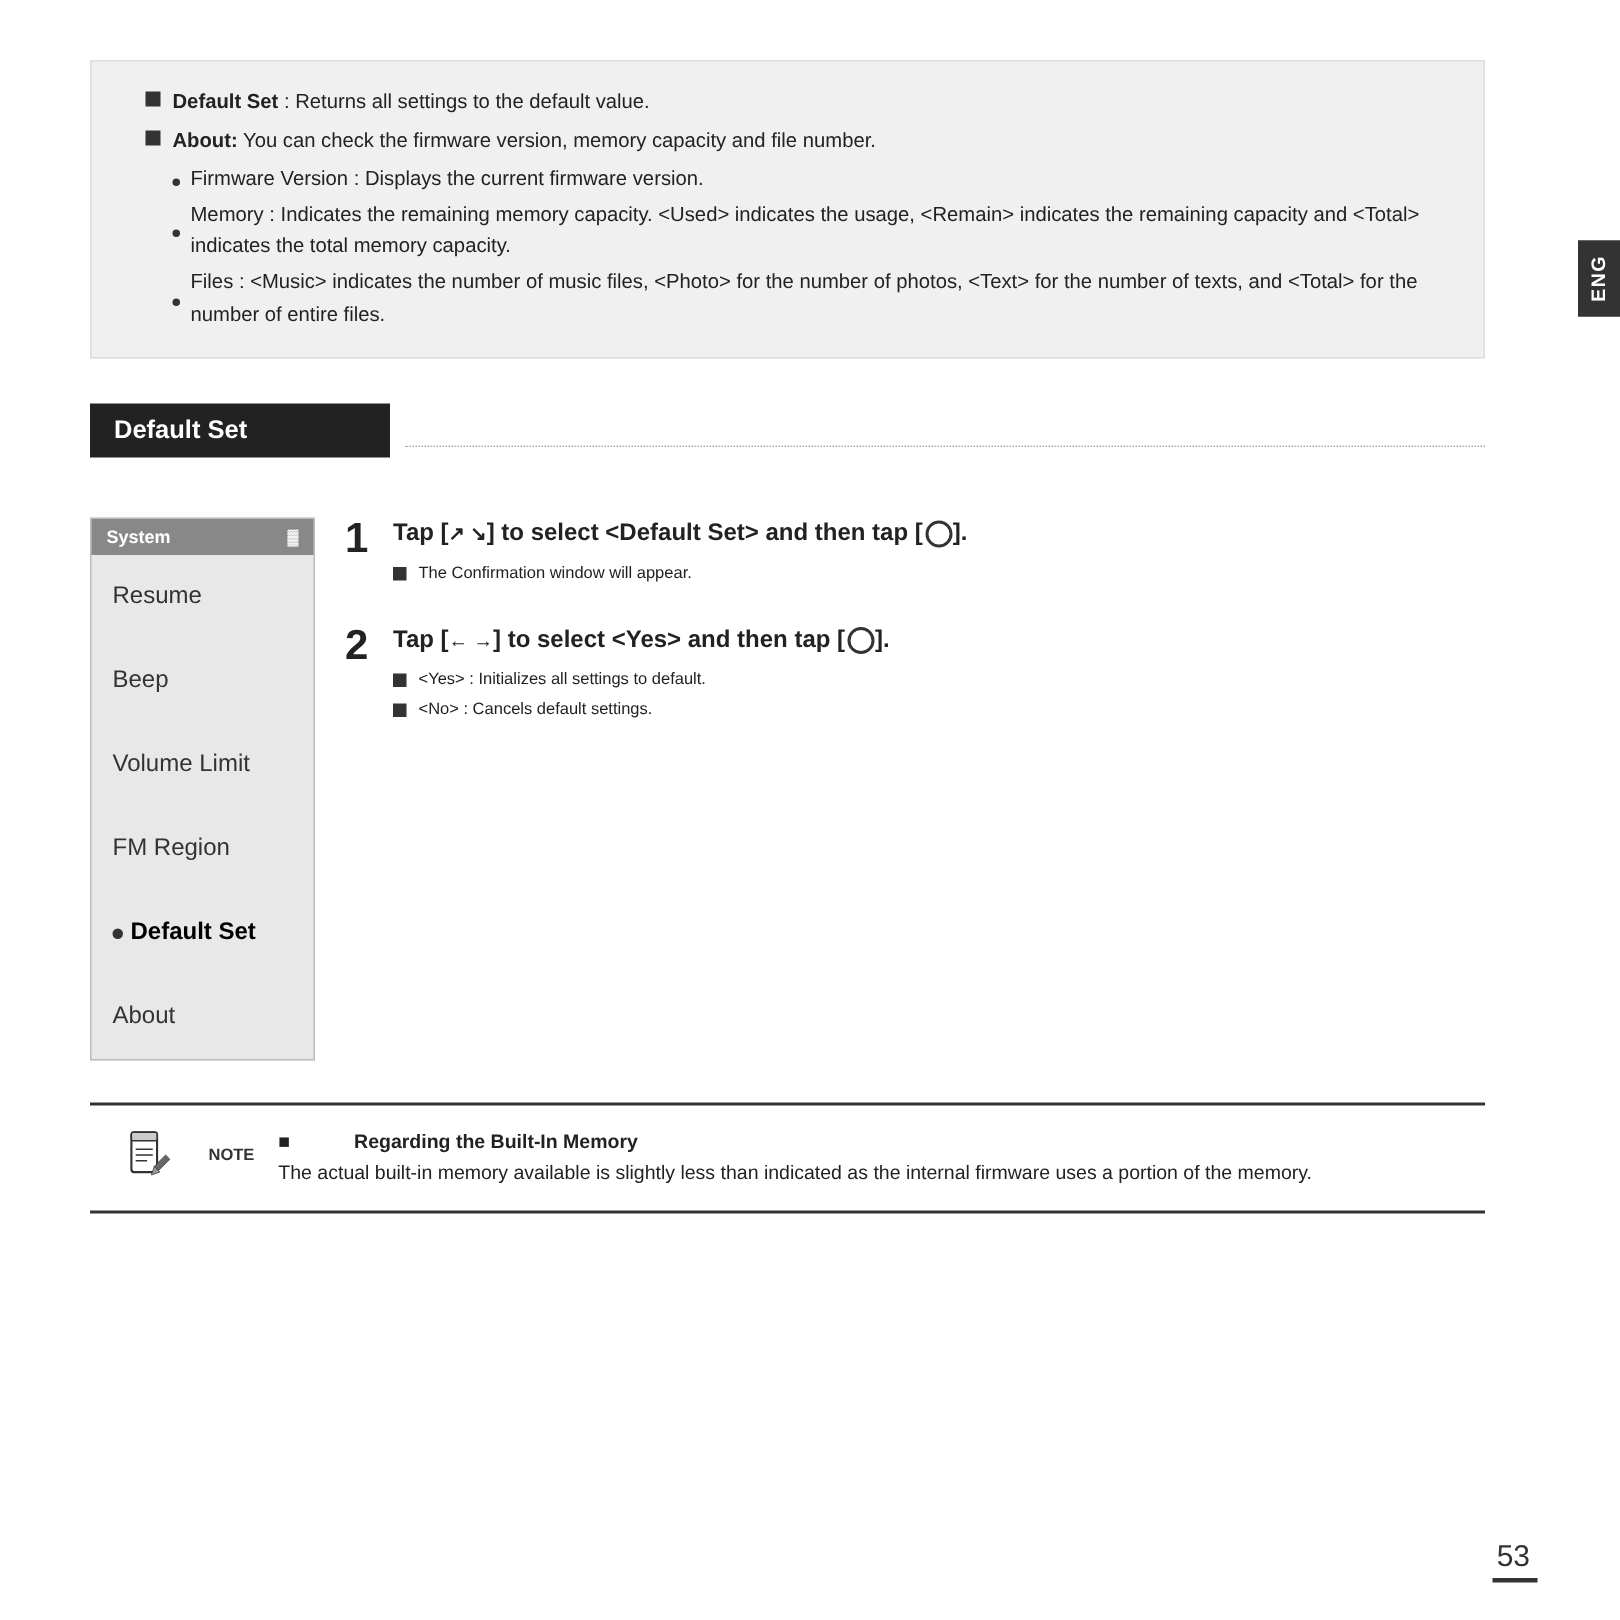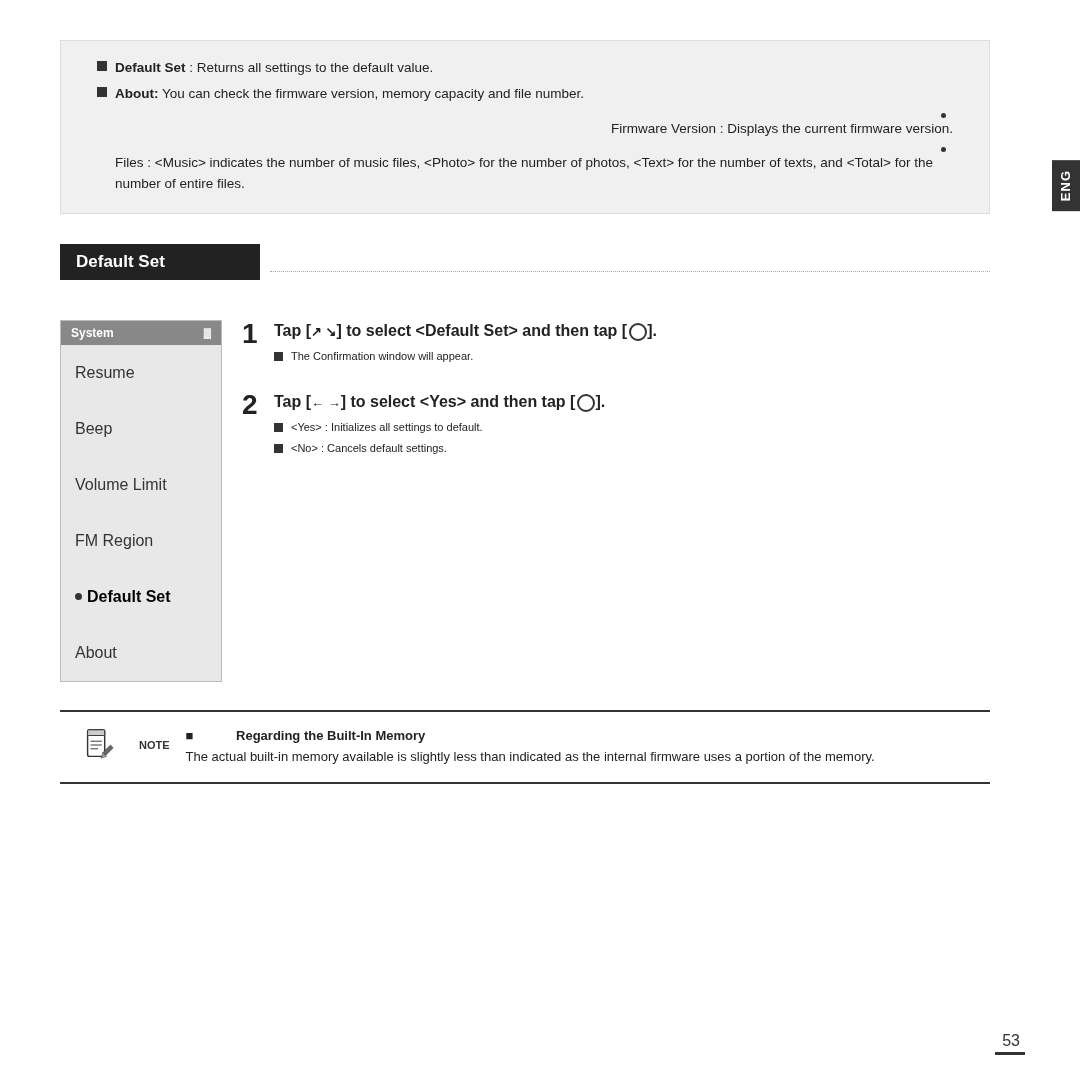--- a/index.html
+++ b/index.html
@@ -59,24 +59,23 @@
       width: 10px;
       height: 10px;
       background: #333;
       margin-top: 4px;
       margin-right: 8px;
       flex-shrink: 0;
     }
 
     .info-box .sub-bullet {
       display: flex;
-      align-items: flex-end;
+      align-items: center;
       padding-left: 18px;
       margin-bottom: 2px;
-      flex-direction: column;
     }
 
     .info-box .sub-bullet .bullet-dot {
       width: 5px;
       height: 5px;
       background: #333;
       border-radius: 50%;
       margin-top: 5px;
       margin-right: 7px;
       flex-shrink: 0;
@@ -101,21 +100,21 @@
     .content-area {
       display: flex;
       gap: 20px;
       margin-right: 30px;
     }
 
     
     .menu-panel {
       background: #e8e8e8;
       border: 1px solid #bbb;
-      width: 162px;
+      width: 150px;
       flex-shrink: 0;
       font-size: 12px;
     }
 
     .menu-panel .menu-header {
       background: #888;
       color: #fff;
       padding: 5px 10px;
       font-weight: bold;
       font-size: 12px;
@@ -256,21 +255,21 @@
     .note-content strong {
       font-weight: bold;
       padding-left: 39px;
     }
 
     
     .page-number {
       position: absolute;
       bottom: 30px;
       right: 60px;
-      font-size: 16px;
+      font-size: 20px;
       color: #333;
     }
 
     .page-number-bar {
       position: absolute;
       bottom: 25px;
       right: 55px;
       width: 30px;
       height: 3px;
       background: #333;
@@ -292,20 +291,24 @@
     </div>
     <div class="bullet-item">
       <div class="bullet-sq"></div>
       <div>
         <strong>About:</strong><span> You can check the firmware version, memory capacity and file number.</span>
       </div>
     </div>
     <div class="sub-bullet">
       <div class="bullet-dot"></div>
       <span>Firmware Version : Displays the current firmware version.</span>
+    </div>
+    <div class="sub-bullet">
+      <div class="bullet-dot"></div>
+      <span>Memory : Indicates the remaining memory capacity. &lt;Used&gt; indicates the usage, &lt;Remain&gt; indicates the remaining capacity and &lt;Total&gt; indicates the total memory capacity.</span>
     </div>
     <div class="sub-bullet">
       <div class="bullet-dot"></div>
       <span>Files : &lt;Music&gt; indicates the number of music files, &lt;Photo&gt; for the number of photos, &lt;Text&gt; for the number of texts, and &lt;Total&gt; for the number of entire files.</span>
     </div>
   </div>
 
   <div style="display:flex; align-items:center; margin-right:30px; margin-bottom:0;">
     <div class="section-header">Default Set</div>
     <div style="flex:1; border-top:1px dotted #aaa; margin-left:10px;"></div>

